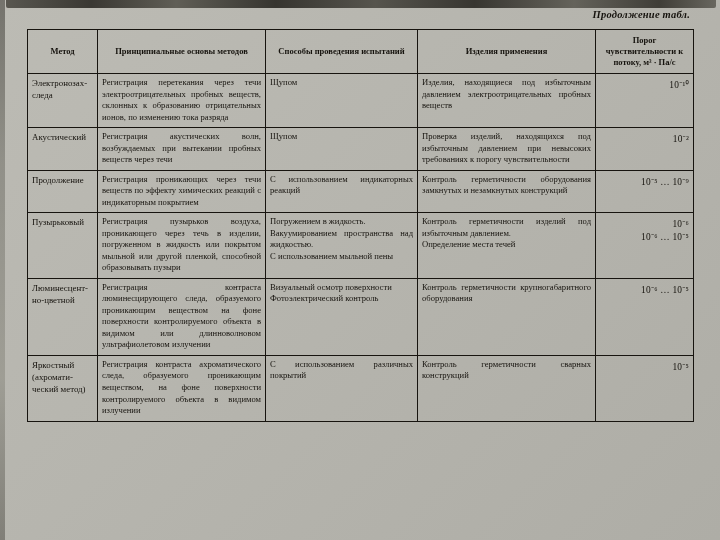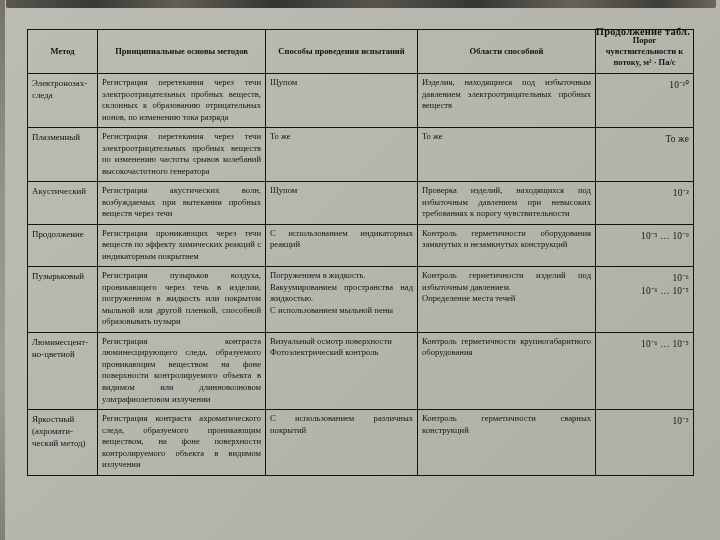--- a/index.html
+++ b/index.html
@@ -21,23 +21,22 @@
     opacity:.85;
     border-radius:0 0 2px 2px;
   }
   .scan-left {
     position:absolute; top:0; left:0; width:5px; height:540px;
     background:linear-gradient(180deg,#3a3832, #6f6e66 30%, #8a897f 70%, #55534c);
     opacity:.55;
   }
   .cont-label {
     position:absolute; top:9px; right:30px;
-    font-weight:bold; font-size:10.5px;
+    font-style:italic; font-weight:bold; font-size:10.5px;
     letter-spacing:.2px;
-    margin-top:17px;
   }
   .tbl-wrap { position:absolute; top:29px; left:27px; }
   table { border-collapse:collapse; table-layout:fixed; width:666px; background:transparent; }
   th, td {
     border:1.2px solid #17140f;
     padding:3px 4px 4px 4px;
     vertical-align:top;
     font-size:8.6px;
     line-height:1.34;
     white-space:pre-line;
@@ -69,39 +68,32 @@
         <col style="width:168px">
         <col style="width:152px">
         <col style="width:178px">
         <col style="width:98px">
       </colgroup>
       <thead>
         <tr>
           <th>Метод</th>
           <th>Принципиальные основы методов</th>
           <th>Способы проведения испытаний</th>
-          <th>Области способной</th>
+          <th>Изделия применения</th>
           <th>Порог чувствительности к потоку, м³ · Па/с</th>
         </tr>
       </thead>
       <tbody>
         <tr>
           <td class="c-method">Электронозах-
 следа</td>
           <td class="c-basis">Регистрация перетекания через течи электроотрицательных пробных веществ, склонных к образованию отрицательных ионов, по изменению тока разряда</td>
           <td class="c-test">Щупом</td>
           <td class="c-app">Изделия, находящиеся под избыточным давлением электроотрицательных пробных веществ</td>
           <td class="c-thresh">10⁻¹⁰</td>
-        </tr>
-        <tr>
-          <td class="c-method">Плазменный</td>
-          <td class="c-basis">Регистрация перетекания через течи электроотрицательных пробных веществ по изменению частоты срывов колебаний высокочастотного генератора</td>
-          <td class="c-test">То же</td>
-          <td class="c-app">То же</td>
-          <td class="c-thresh">То же</td>
         </tr>
         <tr>
           <td class="c-method">Акустический</td>
           <td class="c-basis">Регистрация акустических волн, возбуждаемых при вытекании пробных веществ через течи</td>
           <td class="c-test">Щупом</td>
           <td class="c-app">Проверка изделий, находящихся под избыточным давлением при невысоких требованиях к порогу чувствительности</td>
           <td class="c-thresh">10⁻²</td>
         </tr>
         <tr>
           <td class="c-method">Продолжение</td>

